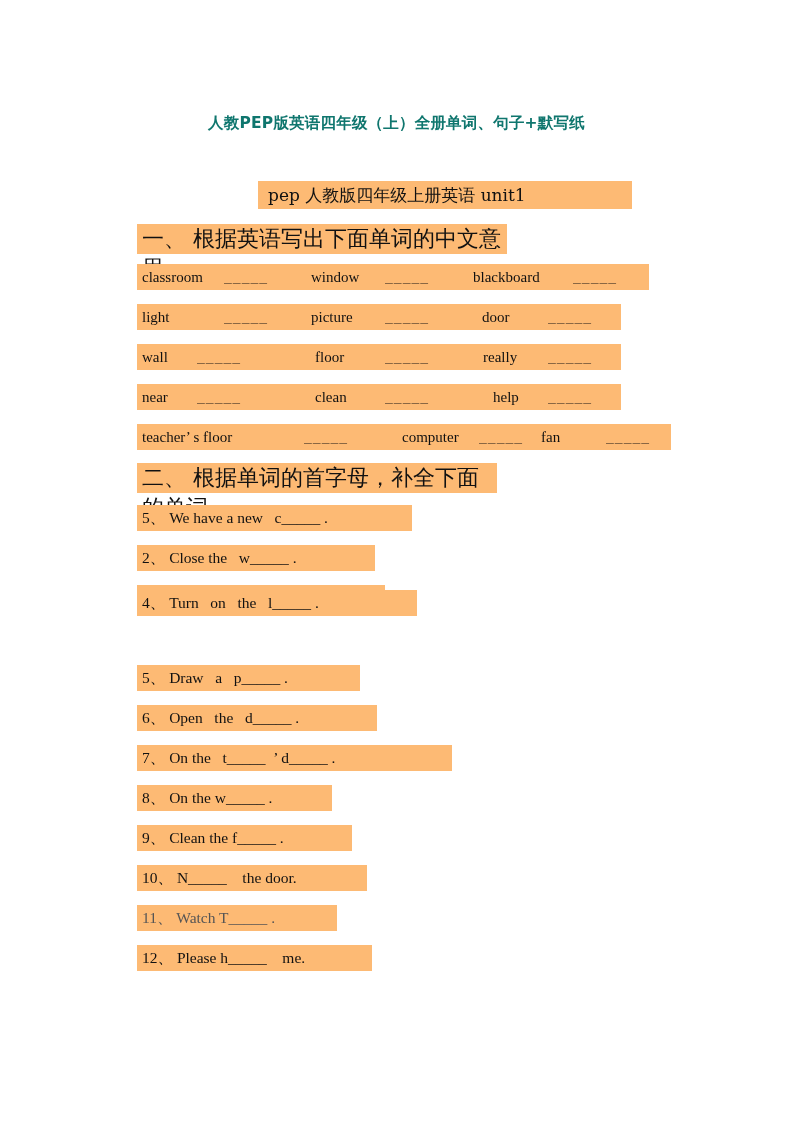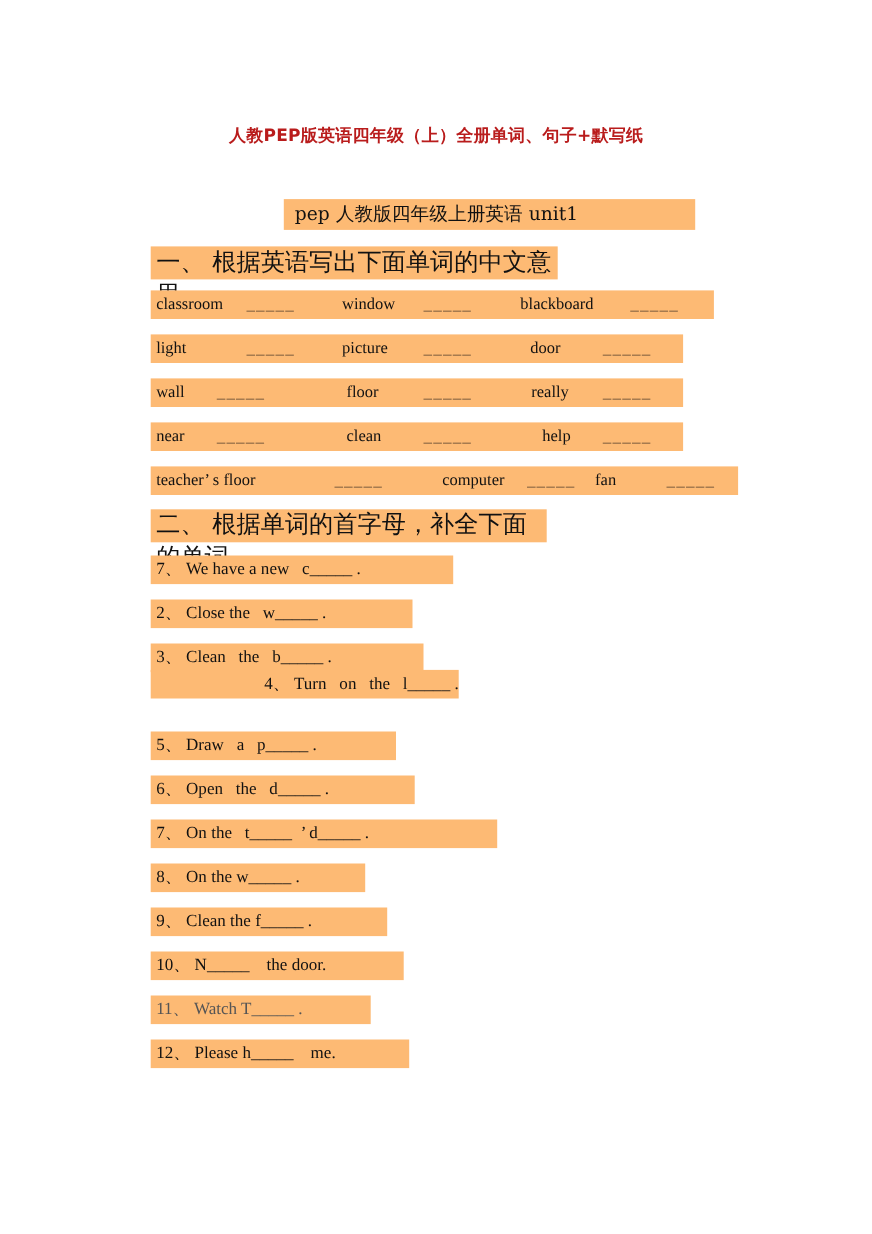--- a/index.html
+++ b/index.html
@@ -1,17 +1,17 @@
 <!DOCTYPE html>
 <html><head>
   <meta charset="utf-8">
   <style>
     html, body { margin: 0; padding: 0; background: #ffffff; }
     body { width: 793px; height: 1122px; position: relative; overflow: hidden; font-family: "DejaVu Serif", "Liberation Serif", serif; color: #111; }
-    .title { position: absolute; left: 0; width: 793px; top: 113px; text-align: center; color: #b91c1c; font-family: "DejaVu Sans", "Liberation Sans", sans-serif; font-weight: bold; font-size: 15.5px; letter-spacing: 0.2px; }
+    .title { position: absolute; left: 0; width: 793px; top: 113px; text-align: center; color: #0f766e; font-family: "DejaVu Sans", "Liberation Sans", sans-serif; font-weight: bold; font-size: 15.5px; letter-spacing: 0.2px; }
     .band { position: absolute; background: #fdba74; }
     .subtitle { position: absolute; left: 258px; top: 181px; height: 28px; width: 374px; font-size: 17px; line-height: 28px; padding-left: 10px; box-sizing: border-box; }
     .heading { position: absolute; left: 137px; height: 30px; font-size: 22px; line-height: 30px; padding-left: 5px; box-sizing: border-box; font-family: "DejaVu Serif", serif; }
     .row { position: absolute; left: 137px; height: 26px; font-size: 15px; line-height: 26px; font-family: "Liberation Serif", "DejaVu Serif", serif; }
     .cell { position: absolute; top: 0; white-space: pre; }
     .blank { position: absolute; top: 0; letter-spacing: 1px; font-family: "DejaVu Sans Mono", monospace; font-size: 13px; }
     .sent { position: absolute; left: 137px; height: 26px; font-size: 15.5px; line-height: 26px; padding-left: 5px; box-sizing: border-box; white-space: pre; font-family: "Liberation Serif", "DejaVu Serif", serif; }
     .sent.gray { color: #555; }
   </style>
 </head>
@@ -63,24 +63,24 @@
   <span class="cell" style="left:5px;">teacher’ s floor</span>
   <span class="blank" style="left:167px;">_____</span>
   <span class="cell" style="left:265px;">computer</span>
   <span class="blank" style="left:342px;">_____</span>
   <span class="cell" style="left:404px;">fan</span>
   <span class="blank" style="left:469px;">_____</span>
 </div>
 
 <div class="band heading" style="top:463px; width:360px;">二、 根据单词的首字母，补全下面的单词。</div>
 
-<div class="band sent" style="top:505px; width:275px;">7、 We have a new   c_____ .</div>
+<div class="band sent" style="top:505px; width:275px;">5、 We have a new   c_____ .</div>
 <div class="band sent" style="top:545px; width:238px;">2、 Close the   w_____ .</div>
 <div class="band sent" style="top:585px; width:248px;">3、 Clean   the   b_____ .</div>
-<div class="band sent" style="top:609px; width:280px;text-align:right;">4、 Turn   on   the   l_____ .</div>
+<div class="band sent" style="top:590px; width:280px;">4、 Turn   on   the   l_____ .</div>
 <div class="band sent" style="top:665px; width:223px;">5、 Draw   a   p_____ .</div>
 <div class="band sent" style="top:705px; width:240px;">6、 Open   the   d_____ .</div>
 <div class="band sent" style="top:745px; width:315px;">7、 On the   t_____  ’ d_____ .</div>
 <div class="band sent" style="top:785px; width:195px;">8、 On the w_____ .</div>
 <div class="band sent" style="top:825px; width:215px;">9、 Clean the f_____ .</div>
 <div class="band sent" style="top:865px; width:230px;">10、 N_____    the door.</div>
 <div class="band sent gray" style="top:905px; width:200px;">11、 Watch T_____ .</div>
 <div class="band sent" style="top:945px; width:235px;">12、 Please h_____    me.</div>
 
 </body></html>

